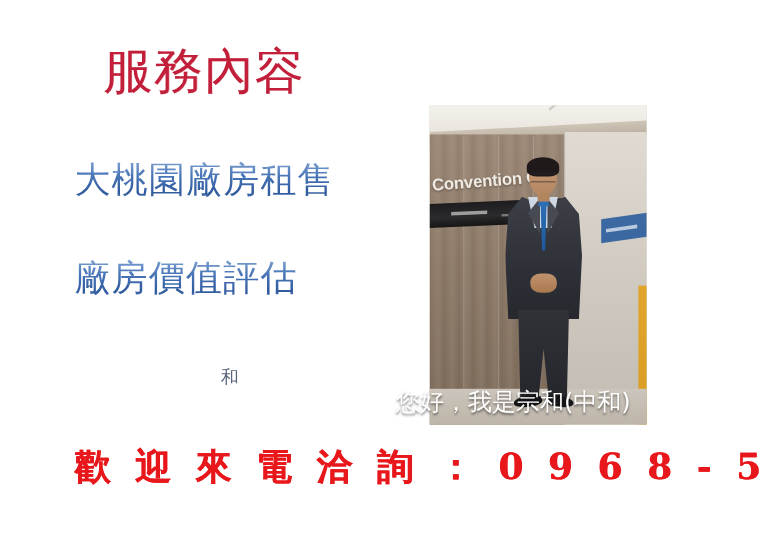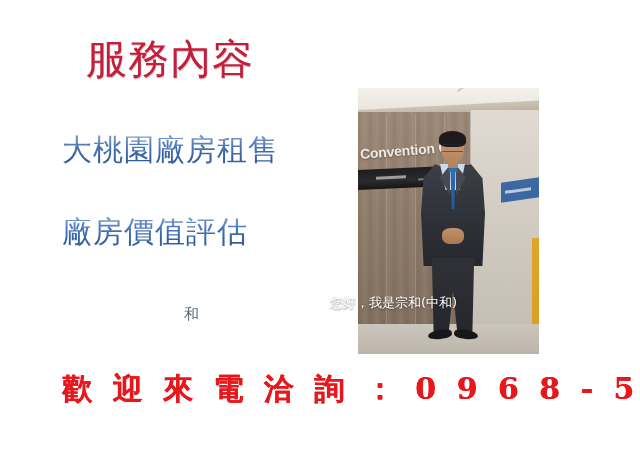--- a/index.html
+++ b/index.html
@@ -291,23 +291,23 @@
     position: absolute; left: 96px; top: 242px;
     width: 24px; height: 9px; border-radius: 40% 50% 50% 40%;
     background: #17171a;
     transform: rotate(8deg);
   }
 
   
   .caption {
     position: absolute;
     left: 330px;
-    top: 294px;
+    top: 322px;
     font-family: "DejaVu Sans", "Liberation Sans", sans-serif;
-    font-size: 13px;
+    font-size: 20px;
     font-weight: 400;
     color: #ffffff;
     white-space: nowrap;
     text-shadow: 0 1px 2px rgba(0,0,0,0.5);
     z-index: 5;
   }
 </style>
 </head>
 <body>
 

